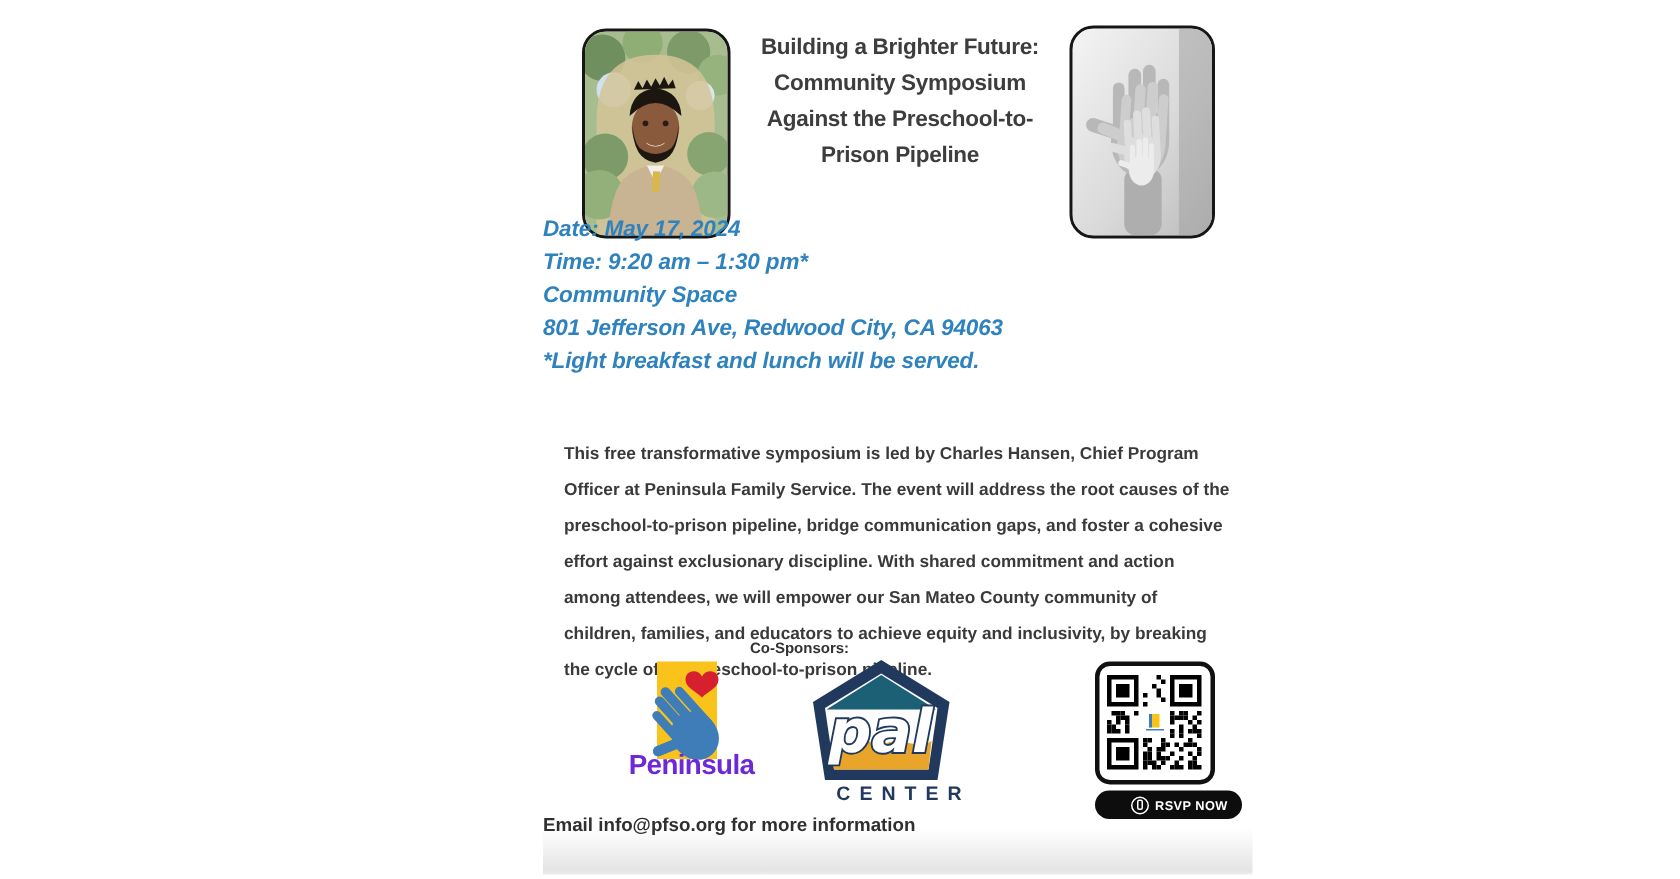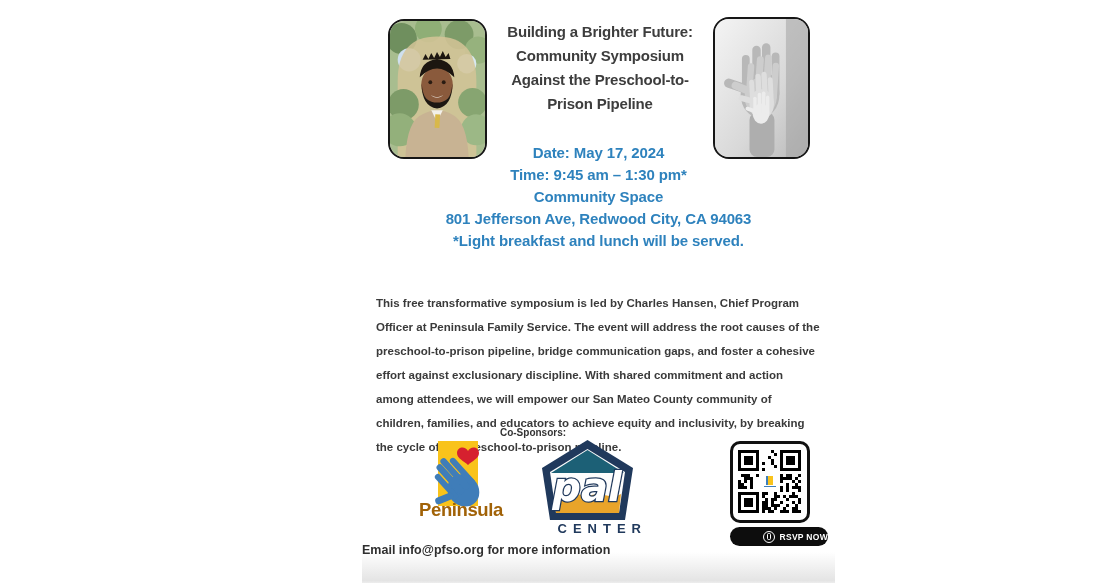--- a/index.html
+++ b/index.html
@@ -13,32 +13,32 @@
     pointer-events:none; z-index:1; }
 
   .photo { position:absolute; border:2px solid #161616; border-radius:16px; overflow:hidden; background:#ddd; }
   .photo-left  { left:26px;  top:19px; width:99px;  height:140px; }
   .photo-right { left:351px; top:17px; width:97px;  height:142px; }
   .photo svg { display:block; width:100%; height:100%; }
 
   .title { position:absolute; left:118px; top:20px; width:240px; text-align:center;
     font-size:15px; line-height:24px; font-weight:700; color:#3d3d3d; white-space:pre-line; letter-spacing:-0.2px; }
 
-  .event-details { position:absolute; left:0; top:142px; width:473px; text-align:center;
-    color:#2e82bd; font-weight:700; font-size:15px; line-height:22px; letter-spacing:-0.1px; }
+  .event-details { position:absolute; left:0; top:142px; width:473px; 
+    color:#2e82bd; font-weight:700; font-size:15px; line-height:22px; letter-spacing:-0.1px;font-style:italic; }
 
   .description { position:absolute; left:14px; top:291px; width:445px; text-align:left;
     font-size:11.5px; line-height:24px; font-weight:700; color:#3a3a3a; }
 
   .cosponsors { position:absolute; left:16px; top:427px; width:310px; text-align:center;
     font-size:10px; font-weight:700; color:#333; }
 
   .pfs-logo-mark { position:absolute; left:40px; top:438px; width:120px; height:70px; }
   .pfs-logo-text { position:absolute; left:8px; top:502px; width:182px; text-align:center;
-    color:#a16207; font-weight:700; font-size:18.5px; line-height:16.5px; letter-spacing:-0.4px; }
+    color:#6d28d9; font-weight:700; font-size:18.5px; line-height:16.5px; letter-spacing:-0.4px; }
 
   .pal-logo-badge { position:absolute; left:178px; top:439px; width:95px; height:82px; }
   .pal-center-label { position:absolute; left:170px; top:521px; width:115px; text-align:right;
     color:#20395c; font-weight:700; font-size:13px; letter-spacing:6px; text-indent:6px; }
 
   .email-info { position:absolute; left:0; top:543px; width:298px; 
     font-size:12.5px; font-weight:700; color:#2f2f2f; z-index:2; }
 
   
   .qr-box { position:absolute; left:368px; top:441px; width:80px; height:82px;
@@ -50,22 +50,22 @@
   .qr-f-tl { left:0; top:0; }
   .qr-f-tr { left:42px; top:0; }
   .qr-f-bl { left:0; top:42px; }
   .qr-center-logo { position:absolute; left:50%; top:50%; transform:translate(-50%,-50%);
     width:18px; height:16px; background:#fff; display:flex; flex-direction:column; align-items:center; justify-content:center; gap:1px; }
   .qr-center-logo .mini-flag { width:7px; height:9px; background:#f9c31b; border-left:2px solid #3e7fbb; }
   .qr-center-logo .mini-line { width:12px; height:1.5px; background:#3e7fbb; }
 
   
   .rsvp-button { position:absolute; left:368px; top:527px; width:98px; height:19px;
-    background:#0d0d0d; border-radius:10px; display:flex; align-items:center; justify-content:flex-end; gap:4px;
-    cursor:pointer; }
+    background:#0d0d0d; border-radius:10px; display:flex; align-items:center; justify-content:flex-start; gap:4px;
+    cursor:pointer;padding-left:24px; }
   .phone-icon { width:12px; height:12px; border:1.5px solid #fff; border-radius:50%;
     display:flex; align-items:center; justify-content:center; flex:0 0 auto; }
   .phone-icon span { display:block; width:4px; height:7px; border:1px solid #fff; border-radius:1.5px; }
   .rsvp-label { color:#fff; font-size:8.5px; font-weight:700; letter-spacing:0.3px; white-space:nowrap; }
 </style>
 </head>
 <body>
 
 <div class="page">
   <div class="flyer">
@@ -124,21 +124,21 @@
         <rect x="36" y="96" width="26" height="46" rx="8" fill="#aeaeae"></rect>
         <use href="#hand" transform="translate(47,56) scale(1.35)" fill="#b8b8b8"></use>
         <use href="#hand" transform="translate(49,62) scale(1.12) rotate(4)" fill="#cdcdcd"></use>
         <use href="#hand" transform="translate(48,74) scale(0.85) rotate(-3)" fill="#dedede"></use>
         <use href="#hand" transform="translate(48,88) scale(0.58)" fill="#ececec"></use>
       </svg>
     </div>
 
     <div class="event-details">
       <div>Date: May 17, 2024</div>
-      <div>Time: 9:45 am – 1:30 pm*</div>
+      <div>Time: 9:20 am – 1:30 pm*</div>
       <div>Community Space</div>
       <div>801 Jefferson Ave, Redwood City, CA 94063</div>
       <div>*Light breakfast and lunch will be served.</div>
     </div>
 
     <div class="description">This free transformative symposium is led by Charles Hansen, Chief Program Officer at Peninsula Family Service. The event will address the root causes of the preschool-to-prison pipeline, bridge communication gaps, and foster a cohesive effort against exclusionary discipline. With shared commitment and action among attendees, we will empower our San Mateo County community of children, families, and educators to achieve equity and inclusivity, by breaking the cycle of the preschool-to-prison pipeline.</div>
 
     <div class="cosponsors">Co-Sponsors:</div>
 
     <svg class="pfs-logo-mark" viewBox="0 0 120 70">

